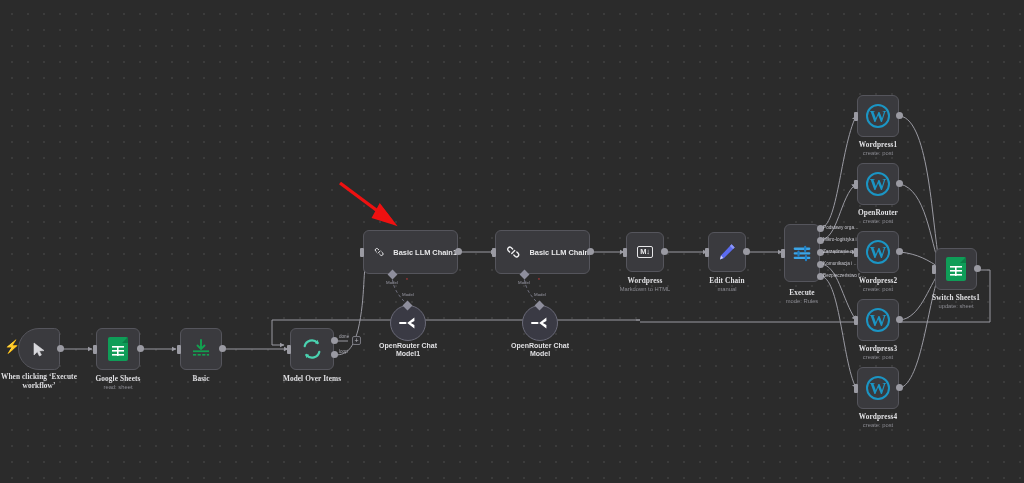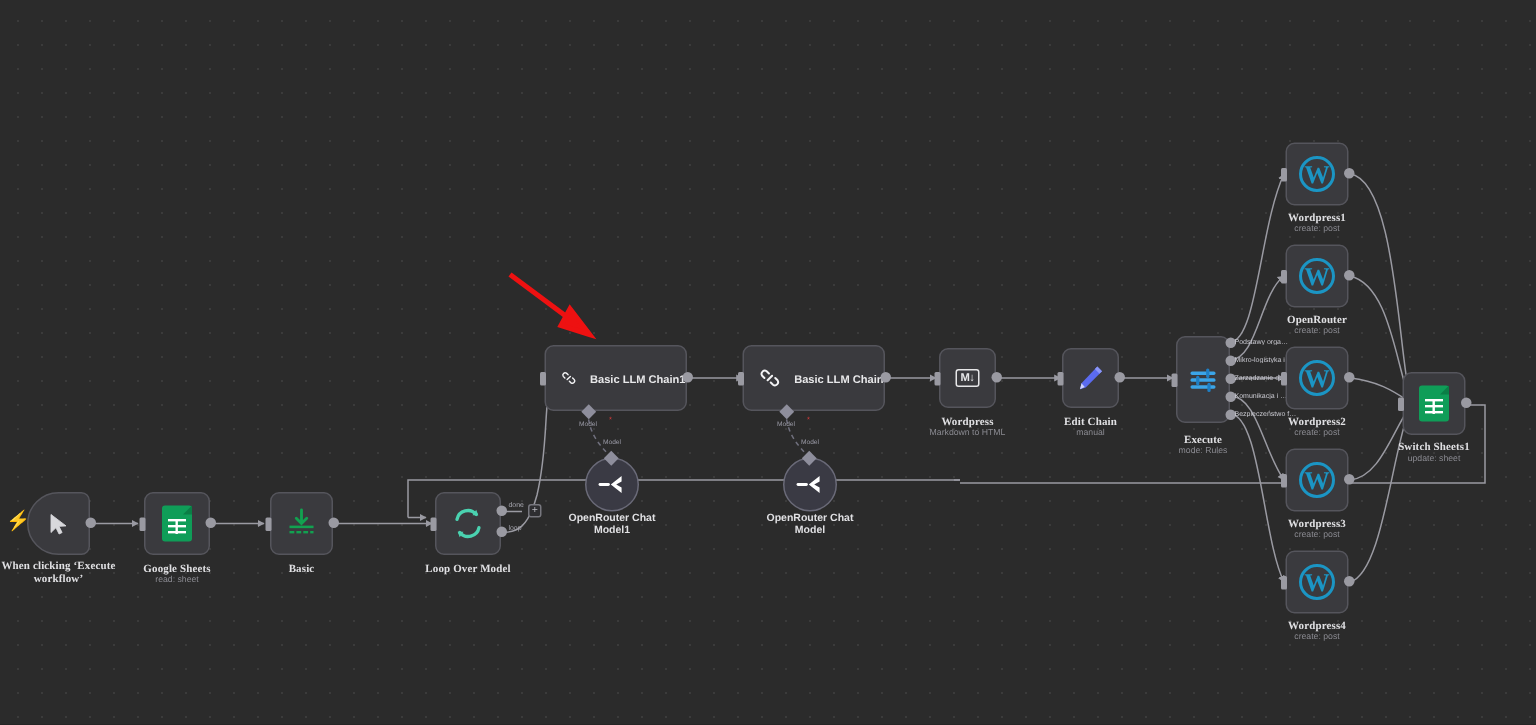--- a/index.html
+++ b/index.html
@@ -304,21 +304,21 @@
         <path d="M6,22 L4.5,18 L8.7,18 Z" fill="#4ad2b0"></path>
       </svg>
     </div>
     <div class="port in" style="left:-3px; top:17px;"></div>
     <div class="port" style="right:-4px; top:9px;"></div>
     <div class="port" style="right:-4px; top:23px;"></div>
   </div>
   <div class="portlabel" style="left:339px; top:334px;">done</div>
   <div class="portlabel" style="left:339px; top:349px;">loop</div>
   <div class="plusbtn" style="left:352px; top:336px;">+</div>
-  <div class="nlabel" style="left:312px; top:374px;">Loop Over Model</div>
+  <div class="nlabel" style="left:312px; top:374px;">Model Over Items</div>
 
   <div class="node" style="left:363px; top:230px; width:95px; height:44px;">
     <div class="nbox wide">
       <svg width="18" height="18" viewBox="0 0 24 24">
         <path d="M9.5,14.5 L14.5,9.5" stroke="#f2f2f4" stroke-width="2.2" stroke-linecap="round"></path>
         <path d="M13,17 L15.5,19.5 A3.6,3.6 0 0 0 20.5,14.5 L18,12" stroke="#f2f2f4" stroke-width="2.2" fill="none" stroke-linecap="round"></path>
         <path d="M11,7 L8.5,4.5 A3.6,3.6 0 0 0 3.5,9.5 L6,12" stroke="#f2f2f4" stroke-width="2.2" fill="none" stroke-linecap="round"></path>
       </svg>
       <span class="inner-title">Basic LLM Chain1</span>
     </div>

